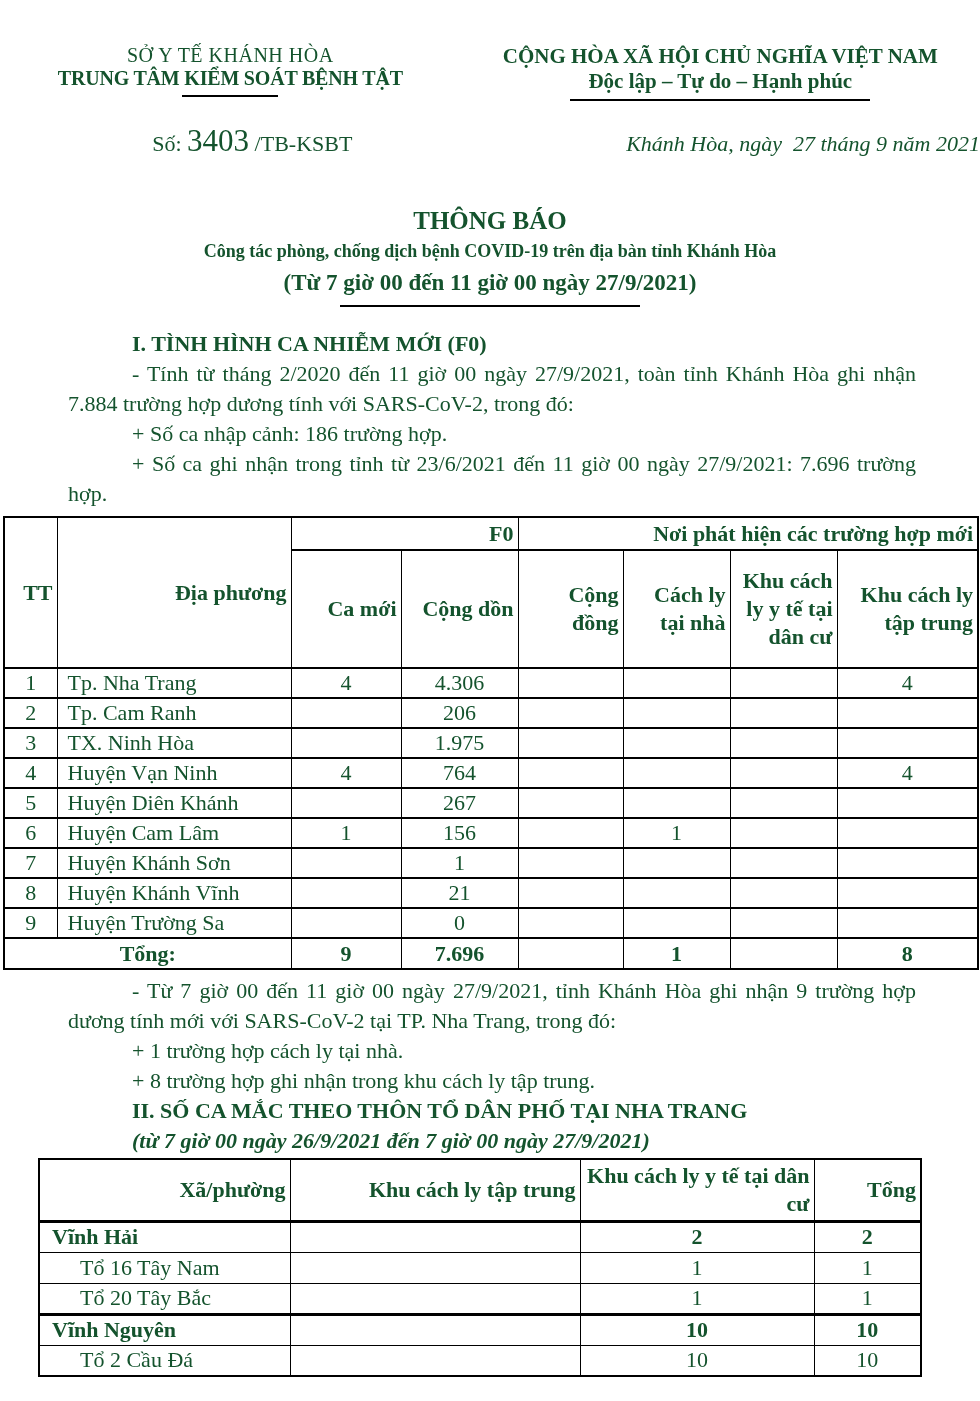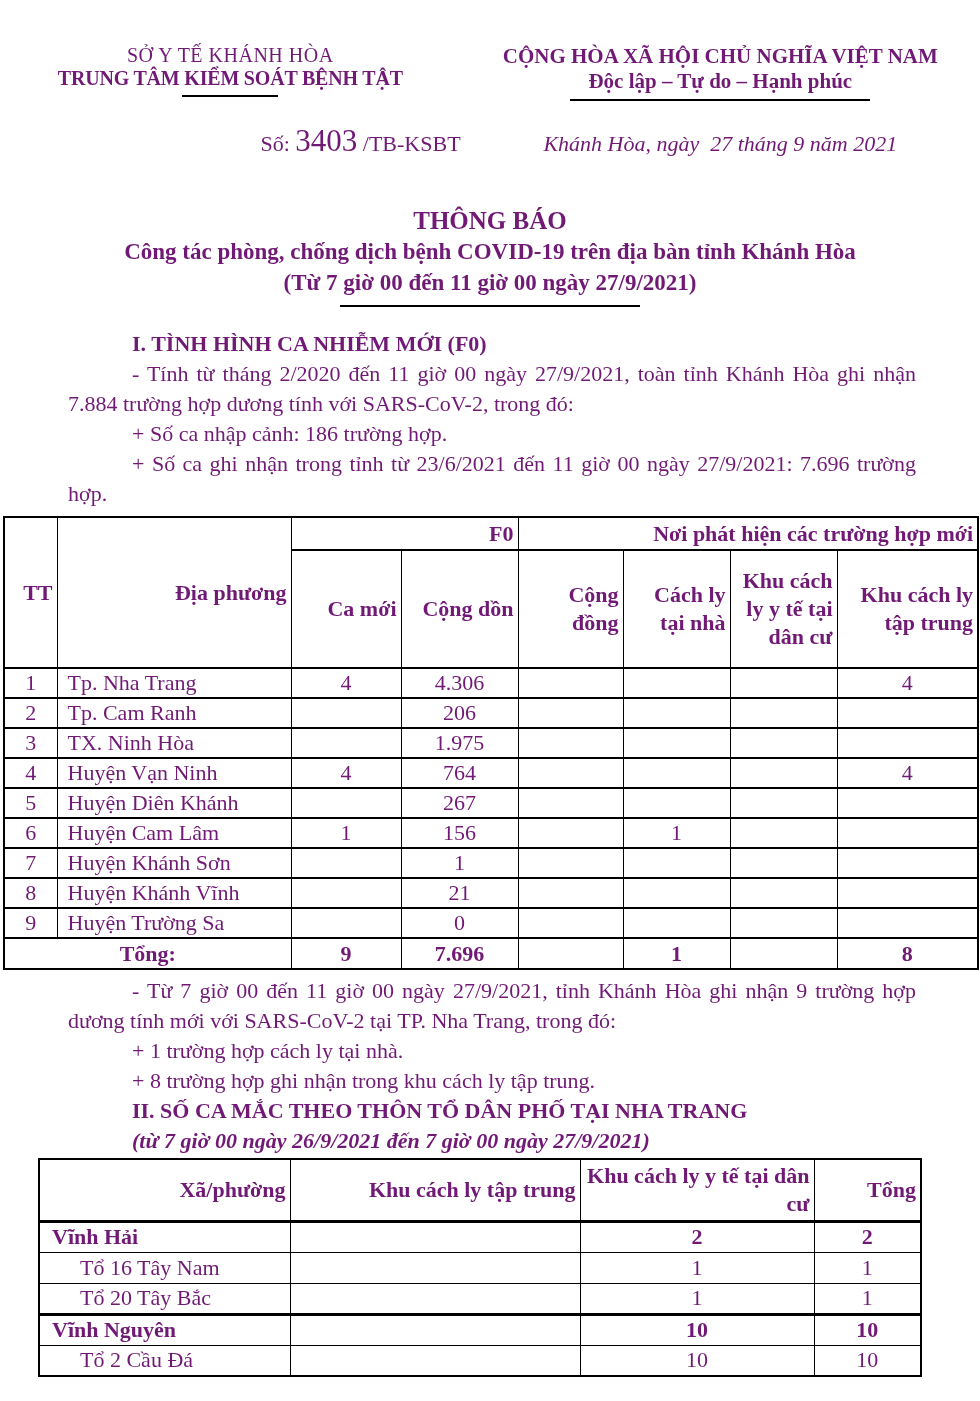--- a/index.html
+++ b/index.html
@@ -3,46 +3,46 @@
 <meta charset="utf-8">
 <style>
   * { margin: 0; padding: 0; box-sizing: border-box; }
   html, body { background: #fff; }
   .page {
     position: relative;
     width: 980px;
     height: 1401px;
     margin: 0 auto;
     background: #ffffff;
-    color: #701a75;
+    color: #14532d;
     font-family: "Liberation Serif", "DejaVu Serif", serif;
     font-size: 22px;
     overflow: hidden;
   }
   
   .masthead { display: flex; padding-top: 44px; }
   .masthead .left  { width: 47%; text-align: center; }
   .masthead .right { width: 53%; text-align: center; }
   .org-line1 { font-size: 20px; letter-spacing: .5px; }
   .org-line2 { font-size: 20px; font-weight: bold; letter-spacing: -.2px; }
   .nat-line1 { font-size: 21px; font-weight: bold; }
   .nat-line2 { font-size: 21px; font-weight: bold; }
   .rule { border-top: 2px solid #000; margin: 5px auto 0; }
   .rule.short { width: 96px; }
   .rule.mid   { width: 300px; }
   .doc-row { display: flex; margin-top: 22px; align-items: baseline; }
-  .doc-row .left  { width: 47%; text-align: right; padding-left: 44px; }
-  .doc-row .right { width: 53%; text-align: center; }
+  .doc-row .left  { width: 47%; text-align: center; padding-left: 44px; }
+  .doc-row .right { width: 53%; text-align: right; }
   .doc-no { font-size: 22px; }
   .doc-no .big { font-size: 31px; }
   .place-date { font-style: italic; font-size: 22px; white-space: pre; }
   
   .title-block { text-align: center; margin-top: 46px; line-height: 31px; }
   .title-main    { font-size: 25px; font-weight: bold; }
-  .title-subject { font-size: 23px; font-weight: bold; font-family: Liberation Serif, serif; }
+  .title-subject { font-size: 18px; font-weight: bold; font-family: Liberation Serif, serif; }
   .title-period  { font-size: 23px; font-weight: bold; }
   .title-rule { width: 300px; border-top: 2px solid #000; margin: 7px auto 0; }
   
   .body-text { margin: 22px 64px 0 68px; line-height: 30px; text-align: justify; }
   .body-text p { text-indent: 64px; }
   .sec-heading { font-weight: bold; text-indent: 64px; }
   .sec2-sub { font-weight: bold; font-style: italic; text-indent: 64px; }
   
   table { border-collapse: collapse; table-layout: fixed; }
   th, td { border: 1px solid #000; padding: 0 4px; overflow: hidden; }

